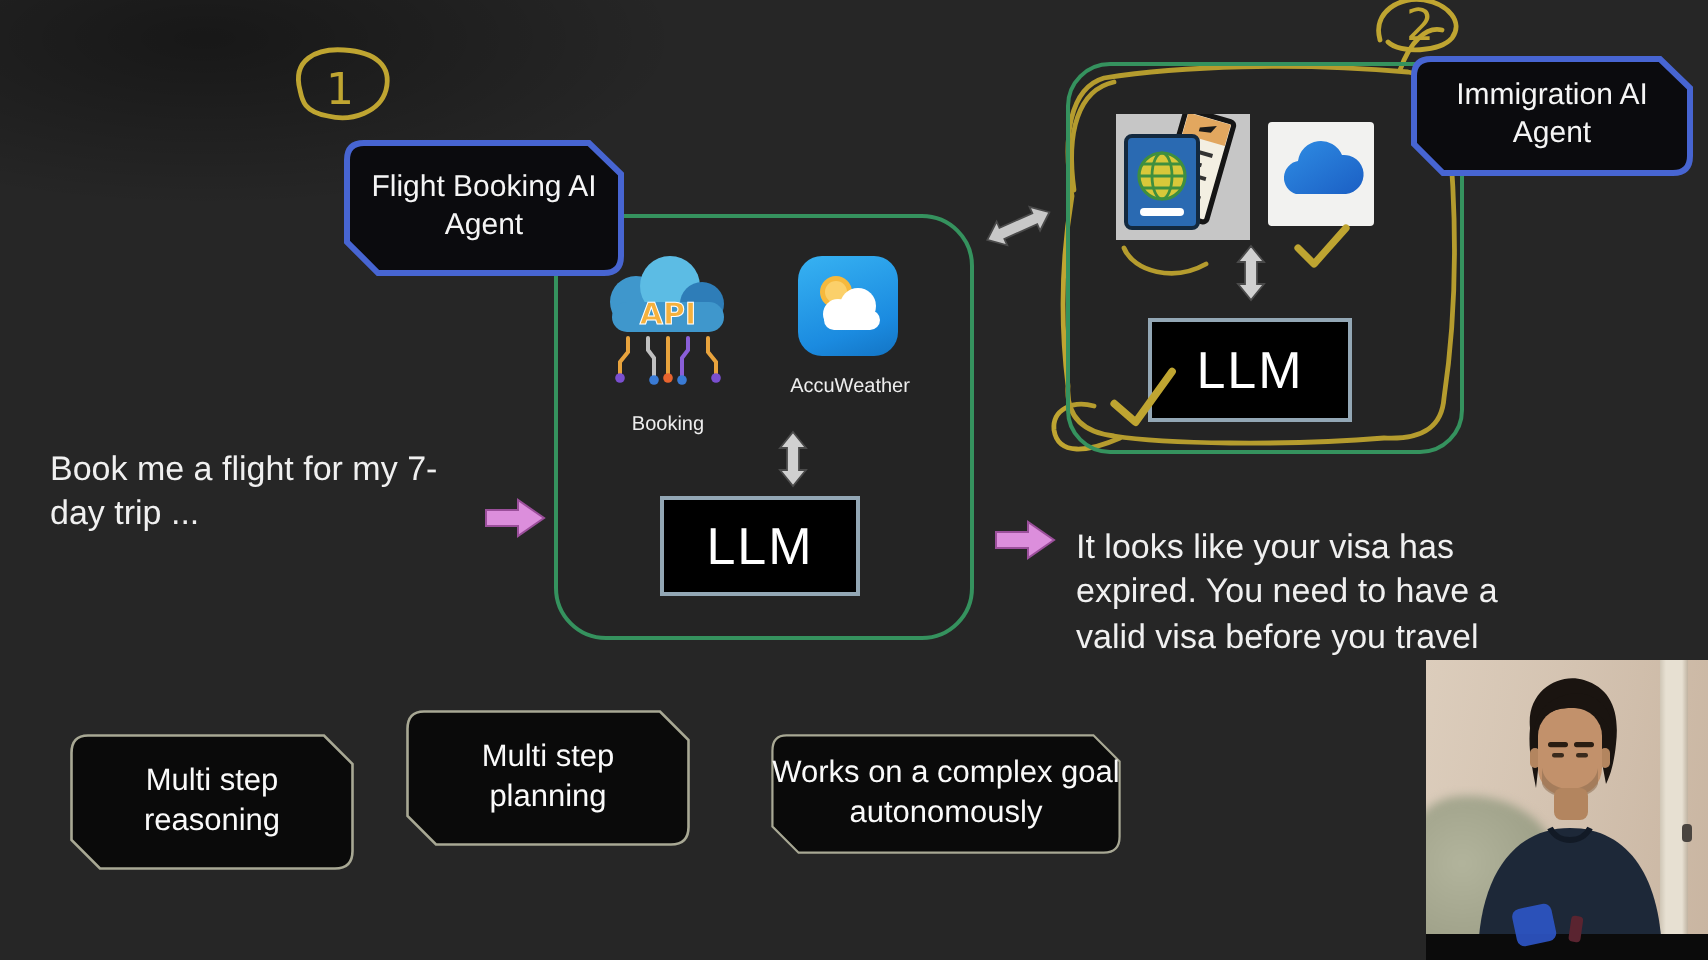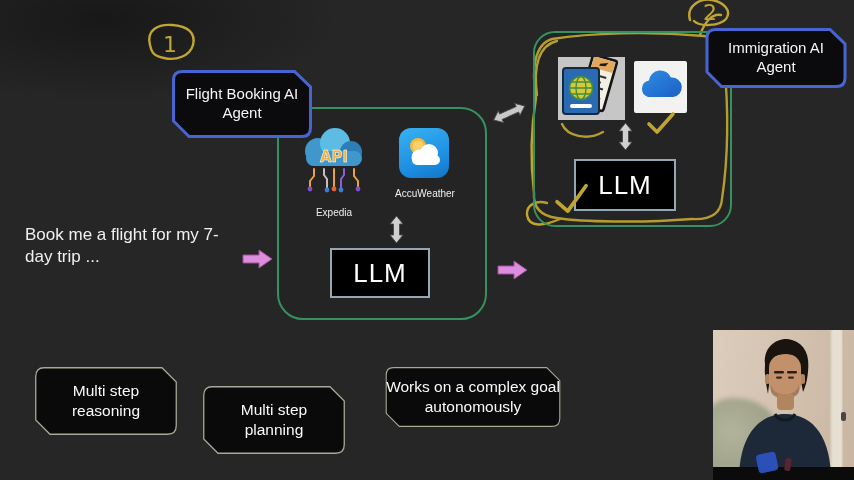--- a/index.html
+++ b/index.html
@@ -84,21 +84,21 @@
       <path d="M35,45 v18" stroke="#e8a33d"></path>
       <path d="M45,45 v6 l-3,4 v9" stroke="#8a5fd8"></path>
       <path d="M55,45 v7 l4,5 v6" stroke="#e8a33d"></path>
     </g>
     <circle cx="11" cy="65" r="2.4" fill="#7a4fd0"></circle>
     <circle cx="28" cy="66" r="2.4" fill="#3a7bd5"></circle>
     <circle cx="35" cy="65" r="2.4" fill="#e8642e"></circle>
     <circle cx="42" cy="66" r="2.4" fill="#3a7bd5"></circle>
     <circle cx="59" cy="65" r="2.4" fill="#7a4fd0"></circle>
   </svg>
-  <div class="abs tool-label" style="left:299px;top:207px;width:70px">Expedia</div>
+  <div class="abs tool-label" style="left:299px;top:207px;width:70px">Booking</div>
 
   <div class="abs accu-tile" style="left:399px;top:128px;width:50px;height:50px">
     <svg viewBox="0 0 50 50" style="width:100%;height:100%">
       <circle cx="19" cy="18" r="8" fill="#f6b93d"></circle>
       <circle cx="19" cy="18" r="5.5" fill="#fbd06a"></circle>
       <circle cx="20" cy="29" r="7.5" fill="#ffffff"></circle>
       <circle cx="30" cy="25" r="9" fill="#ffffff"></circle>
       <rect x="13" y="27" width="28" height="10" rx="5" fill="#ffffff"></rect>
     </svg>
   </div>
@@ -136,20 +136,21 @@
     </defs>
     <path d="M14,36 a8.5,8.5 0 0 1 1,-16.5 a11.5,11.5 0 0 1 22,-3 a9.5,9.5 0 0 1 2,19.5 z" fill="url(#odg)"></path>
   </svg>
 
   <div class="abs llm-box" style="left:574px;top:159px;width:102px;height:52px">
     <span class="llm-text">LLM</span>
   </div>
 
   <div class="abs msg" style="left:25px;top:212px;width:212px">Book me a flight for my 7-day trip ...</div>
 
+  <div class="abs msg" style="left:538px;top:251px;width:232px">It looks like your visa has expired. You need to have a valid visa before you travel</div>
 
   <div class="abs agent-box" style="left:172px;top:70px;width:140px;height:68px">
     <svg viewBox="0 0 140 68">
       <path d="M10,1.5 L122.5,1.5 L138.5,17 L138.5,58 Q138.5,66.5 130,66.5 L17,66.5 L1.5,51 L1.5,10 Q1.5,1.5 10,1.5 Z" fill="#0b0b0e" stroke="#4765d2" stroke-width="3"></path>
     </svg>
     <span class="agent-label">Flight Booking AI Agent</span>
   </div>
 
   <div class="abs agent-box" style="left:697px;top:28px;width:158px;height:60px">
     <svg viewBox="0 0 141 60">
@@ -157,21 +158,21 @@
     </svg>
     <span class="agent-label">Immigration AI Agent</span>
   </div>
 
   <div class="abs cap-box" style="left:35px;top:367px;width:142px;height:68px">
     <svg viewBox="0 0 142 68">
       <path d="M9,0.75 L127,0.75 L141.25,15 L141.25,58.5 Q141.25,67.25 132.5,67.25 L15,67.25 L0.75,53 L0.75,9.5 Q0.75,0.75 9,0.75 Z" fill="#0a0a0a" stroke="#a8a894" stroke-width="1.3"></path>
     </svg>
     <span class="cap-label">Multi step reasoning</span>
   </div>
-  <div class="abs cap-box" style="left:203px;top:384px;width:142px;height:72px">
+  <div class="abs cap-box" style="left:203px;top:353px;width:142px;height:72px">
     <svg viewBox="0 0 142 68">
       <path d="M9,0.75 L127,0.75 L141.25,15 L141.25,58.5 Q141.25,67.25 132.5,67.25 L15,67.25 L0.75,53 L0.75,9.5 Q0.75,0.75 9,0.75 Z" fill="#0a0a0a" stroke="#a8a894" stroke-width="1.3"></path>
     </svg>
     <span class="cap-label">Multi step planning</span>
   </div>
   <div class="abs cap-box" style="left:371px;top:367px;width:204px;height:60px">
     <svg viewBox="0 0 204 70">
       <path d="M9,0.75 L188,0.75 L203.25,16 L203.25,60 Q203.25,69.25 194,69.25 L16,69.25 L0.75,54 L0.75,9.75 Q0.75,0.75 9,0.75 Z" fill="#0a0a0a" stroke="#a8a894" stroke-width="1.3"></path>
     </svg>
     <span class="cap-label">Works on a complex goal autonomously</span>

